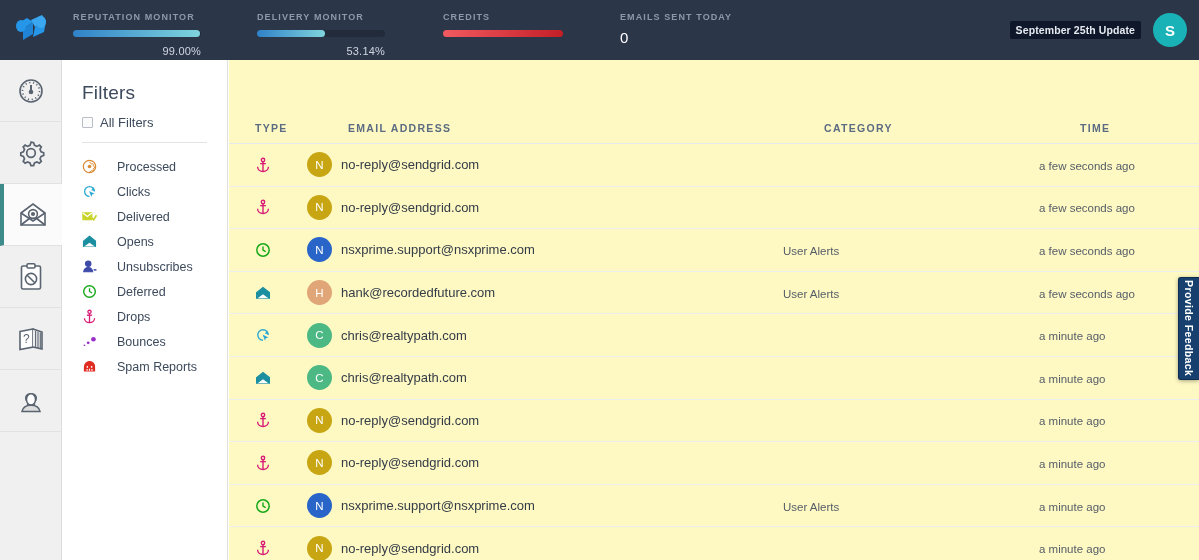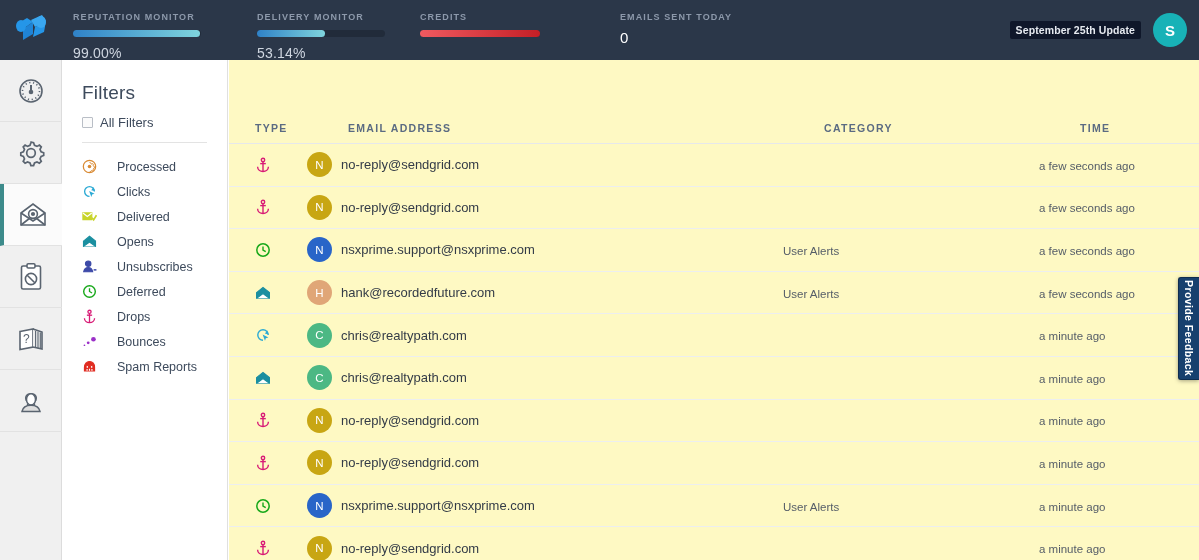--- a/index.html
+++ b/index.html
@@ -28,27 +28,27 @@
     font-size:9px; font-weight:bold; letter-spacing:1.1px;
     color:#8d99ab; text-transform:uppercase;
     white-space:nowrap;
   }
   .bar-track{
     margin-top:8px; height:7px; border-radius:4px;
     background:#212b3a;
   }
   .bar-fill{ height:7px; border-radius:4px; }
   .bar-pct{
-    margin-top:8px; font-size:14px; color:#cfd6e0;
-    text-align:left; letter-spacing:.2px;
+    margin-top:8px; font-size:11px; color:#cfd6e0;
+    text-align:right; letter-spacing:.2px;
   }
 
   .m-rep{ left:73px; width:128px; }
   .m-del{ left:257px; width:128px; }
-  .m-cre{ left:420px; width:120px; }
+  .m-cre{ left:443px; width:120px; }
   .m-sent{ left:620px; }
   .sent-value{
     margin-top:7px; font-size:15px; color:#ffffff;
     letter-spacing:.3px;
   }
 
   .update-pill{
     position:absolute; right:58px; top:21px;
     font-size:10.5px; font-weight:bold; color:#e6eaf0;
     background:#0f172a; padding:3px 6px; border-radius:2px;

